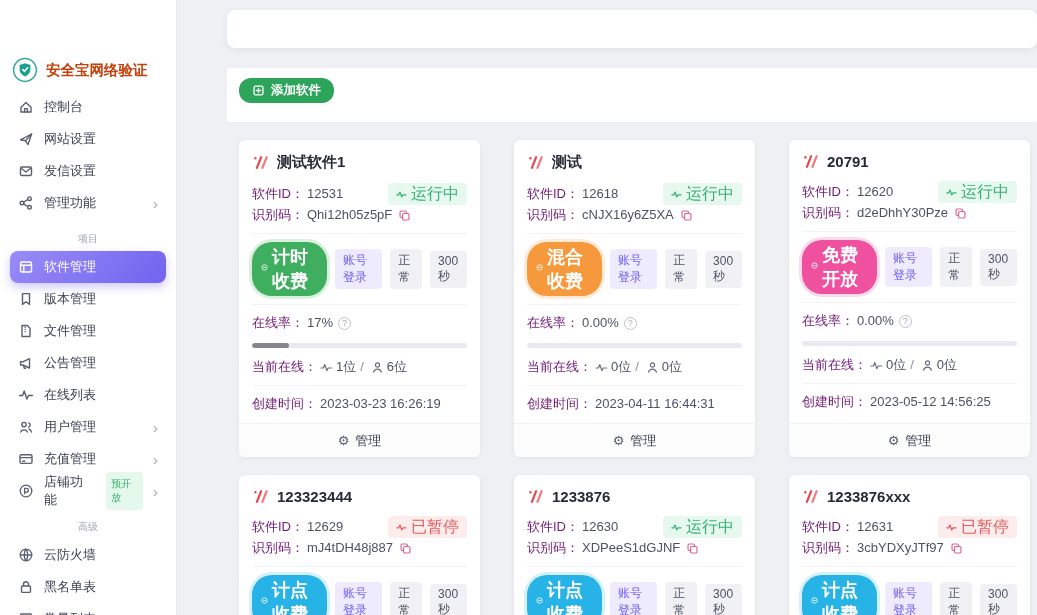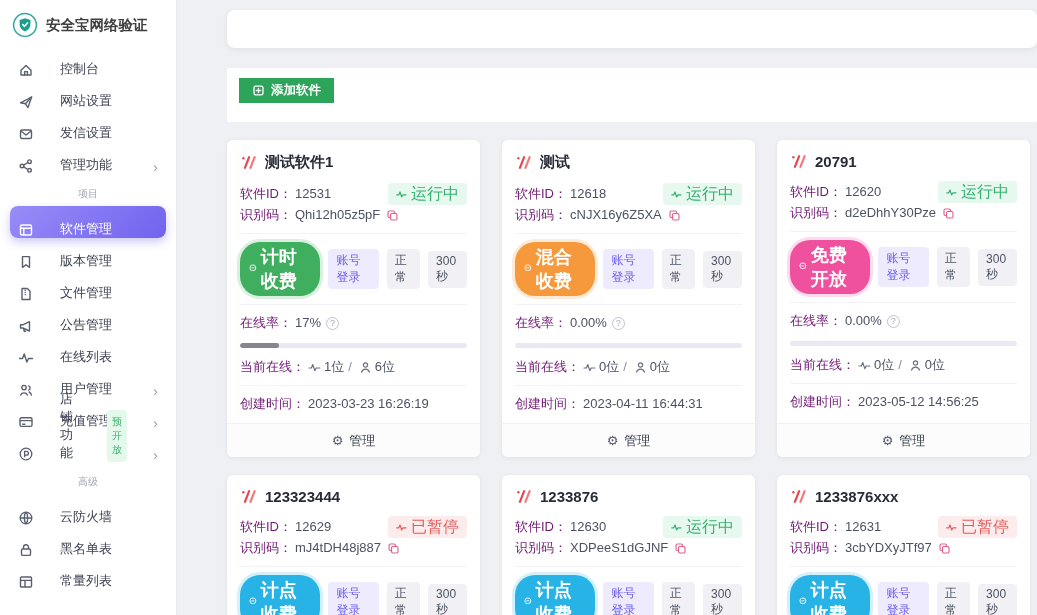--- a/index.html
+++ b/index.html
@@ -2,46 +2,46 @@
 <html><head>
 <meta charset="utf-8">
 <style>
   html,body{margin:0;padding:0;background:#e4e6ea;}
   .page{position:relative;width:1037px;height:615px;background:#eef0f3;overflow:hidden;
         font-family:"Liberation Sans","DejaVu Sans",sans-serif;color:#3d4252;}
   
   .sidebar{position:absolute;left:0;top:0;bottom:0;width:177px;background:#fff;
            border-right:1px solid #e9eaf0;box-sizing:border-box;padding:0 10px;}
   .brand{display:flex;align-items:center;gap:8px;padding:12px 2px 8px;font-size:14.5px;
-         font-weight:bold;color:#404040;}
-  .nav-item{height:32px;display:flex;align-items:flex-end;gap:26px;padding:0 8px;
+         font-weight:bold;color:#c2410c;margin-top:45px;}
+  .nav-item{height:32px;display:flex;align-items:center;gap:10px;padding:0 8px;
             border-radius:8px;font-size:13px;color:#3d4252;cursor:pointer;}
   .nav-item .ic{width:16px;height:16px;flex:none;color:#5b6070;}
   .nav-item.active{background:linear-gradient(135deg,#988cf8,#7163ee);color:#fff;
             box-shadow:0 4px 10px rgba(113,99,238,.35);}
   .nav-item.active .ic{color:#fff;}
   .chev{margin-left:auto;color:#a0a4b1;font-size:15px;line-height:1;}
   .sec-label{font-size:10px;color:#a2a6b3;padding:13px 8px 5px;text-align:center;}
   .mini-badge{font-size:10px;color:#3cb46e;background:#e4f8ec;border-radius:4px;
               padding:5px 5px;margin-left:6px;}
   
   .main{position:absolute;left:227px;right:0;top:0;bottom:0;}
   .topbar{height:38px;background:#fff;border-radius:8px;margin-top:10px;
           box-shadow:0 2px 6px rgba(60,64,90,.07);}
   .toolbar{margin-top:20px;height:54px;background:#fff;box-sizing:border-box;
            padding:10px 12px;border-radius:2px;}
   .btn-add{display:inline-flex;align-items:center;gap:6px;background:#2ca55b;color:#fff;
-           font-size:12.5px;font-weight:bold;padding:0 13px;height:25px;border-radius:0;
+           font-size:12.5px;font-weight:bold;padding:0 13px;height:25px;border-radius:12px;
            border:none;cursor:pointer;font-family:inherit;}
   .btn-add .ic{width:13px;height:13px;}
   
   .grid{display:grid;grid-template-columns:repeat(3,1fr);gap:18px 22px;margin-top:18px;
         padding-right:7px;}
   .card{background:#fff;border-radius:6px;box-shadow:0 1px 4px rgba(60,64,90,.08);
-        display:flex;flex-direction:column;overflow:hidden;}
+        display:flex;flex-direction:column;overflow:hidden;margin-left:12px;}
   .card-body{padding:11px 13px 9px;flex:1;}
   .title-row{display:flex;align-items:center;gap:8px;margin:2px 0 11px;
              font-size:15px;font-weight:600;color:#272b36;}
   .title-row .ic{width:17px;height:17px;}
   .row{display:flex;align-items:center;font-size:13px;color:#4c5263;line-height:20px;}
   .id-row{justify-content:space-between;}
   .lbl{color:#701a75;}
   .val{margin-left:3px;}
   .status-badge{display:inline-flex;align-items:center;gap:4px;font-size:16px;
                 padding:1px 8px;border-radius:4px;}

